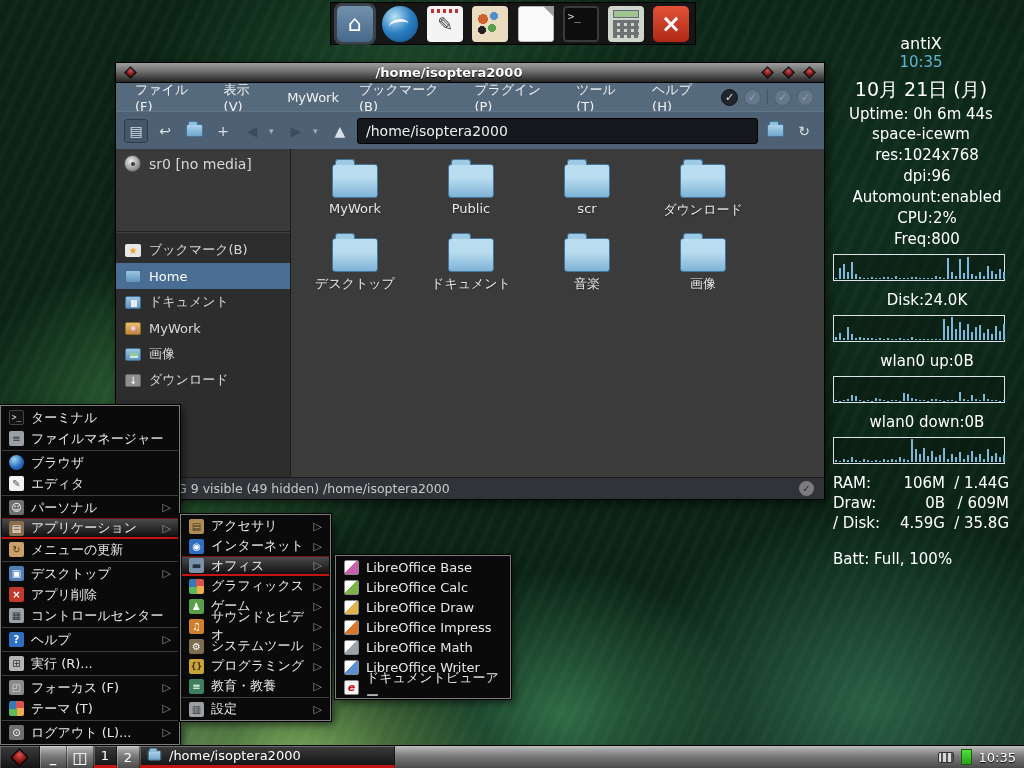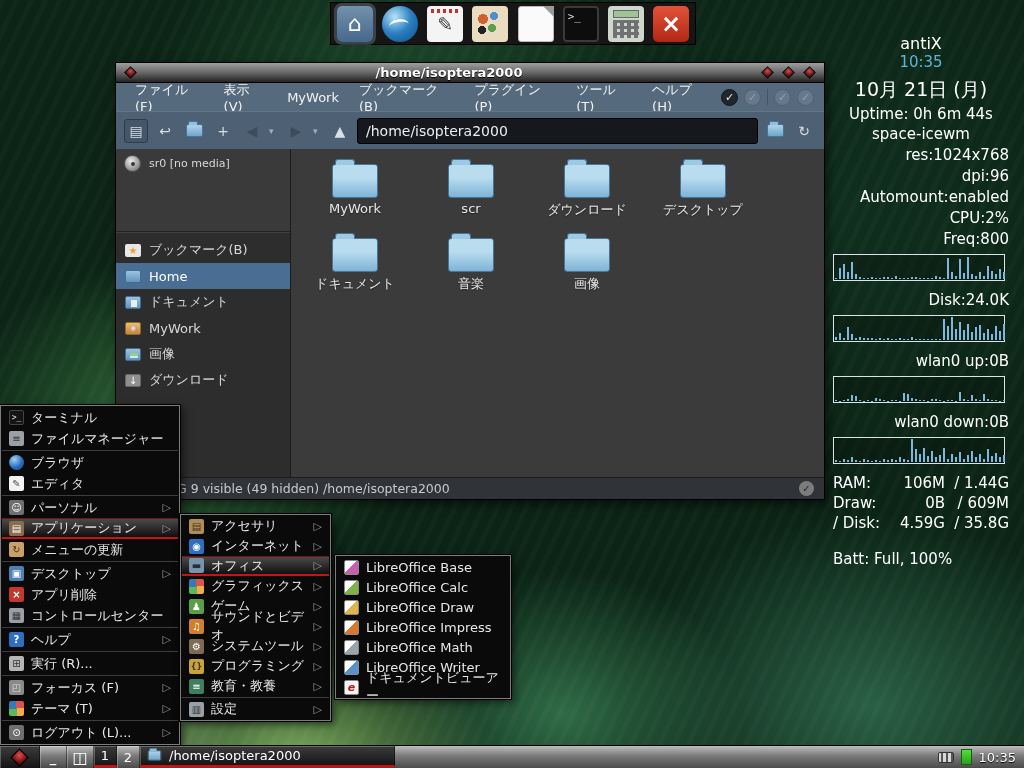--- a/index.html
+++ b/index.html
@@ -84,21 +84,21 @@
   .mini-folder { width:17px; height:13px; background:linear-gradient(#aed3ea,#6fa6ca);
     border:1px solid #44759b; border-radius:2px; position:relative; }
   .mini-folder::before { content:""; position:absolute; top:-4px; left:1px; width:8px; height:3px;
     background:#8fc0de; border:1px solid #44759b; border-bottom:none; border-radius:2px 2px 0 0; }
   .pathbox { flex:1; height:26px; background:#15181c; border:1px solid #000; border-radius:3px;
     color:#eee; font-size:14px; padding:0 8px; font-family:"DejaVu Sans", sans-serif; }
   .fm-body { flex:1; display:flex; min-height:0; }
   .sidebar { width:175px; background:#2d2d2d; border-right:1px solid #1c1c1c;
     display:flex; flex-direction:column; }
   .dev-box { height:82px; background:#3a3a3a; padding:6px 8px; }
-  .dev-row { display:flex; align-items:center; gap:8px; color:#d8d8d8; font-size:11px; }
+  .dev-row { display:flex; align-items:center; gap:8px; color:#d8d8d8; font-size:14px; }
   .cd-icon { width:17px; height:17px; border-radius:50%;
     background:radial-gradient(circle at 40% 35%, #eee, #8a8a8a 70%); border:1px solid #555;
     position:relative; }
   .cd-icon::after { content:""; position:absolute; left:6px; top:6px; width:4px; height:4px;
     border-radius:50%; background:#3a3a3a; }
   .side-sep { height:2px; background:#222; border-bottom:1px solid #404040; }
   .places { padding-top:4px; }
   .place { height:26px; display:flex; align-items:center; gap:8px; padding:0 9px;
     color:#d8d8d8; font-size:13px; }
   .place.sel { background:#4a6d94; color:#fff; }
@@ -127,21 +127,21 @@
   .st-check { margin-left:auto; margin-right:10px; width:15px; height:15px; border-radius:50%;
     background:#7c7c7c; color:#24282c; font-size:10px; display:flex; align-items:center; justify-content:center; }
 
   
   .conky { position:absolute; left:833px; top:34px; width:176px; color:#fff; font-size:15px; }
   .c-center { text-align:center; }
   .c-accent { color:#5fb5d6; }
   .c-title { font-size:16px; }
   .c-date { font-size:19px; margin-top:6px; }
   .c-line { margin-top:2px; text-align:center; }
-  .c-row { display:flex; justify-content:flex-end; margin-top:3px;margin-left:12px; }
+  .c-row { display:flex; justify-content:center; margin-top:3px;margin-left:12px; }
   .graph { width:172px; height:27px; border:1px solid #dde4e8; background:rgba(8,18,12,.35);
     display:flex; align-items:flex-end; gap:2px; padding:1px 1px; margin:6px 0 10px 0; }
   .gbar { width:2px; background:#7fb8dc; flex:none; }
   .c-mem { display:flex; margin-top:2px; }
   .c-mem .ml { width:56px; }
   .c-mem .mu { width:56px; text-align:right; }
   .c-mem .mt { flex:1; text-align:right; }
   .c-batt { margin-top:18px; }
 
   
@@ -310,20 +310,24 @@
           </div>
         </div>
       </div>
       <div class="mainarea">
         <div class="fitem">
             <span class="bigfolder"></span>
             <span class="flabel">MyWork</span>
           </div>
         <div class="fitem">
             <span class="bigfolder"></span>
+            <span class="flabel">Public</span>
+          </div>
+        <div class="fitem">
+            <span class="bigfolder"></span>
             <span class="flabel">scr</span>
           </div>
         <div class="fitem">
             <span class="bigfolder"></span>
             <span class="flabel">ダウンロード</span>
           </div>
         <div class="fitem">
             <span class="bigfolder"></span>
             <span class="flabel">デスクトップ</span>
           </div>

